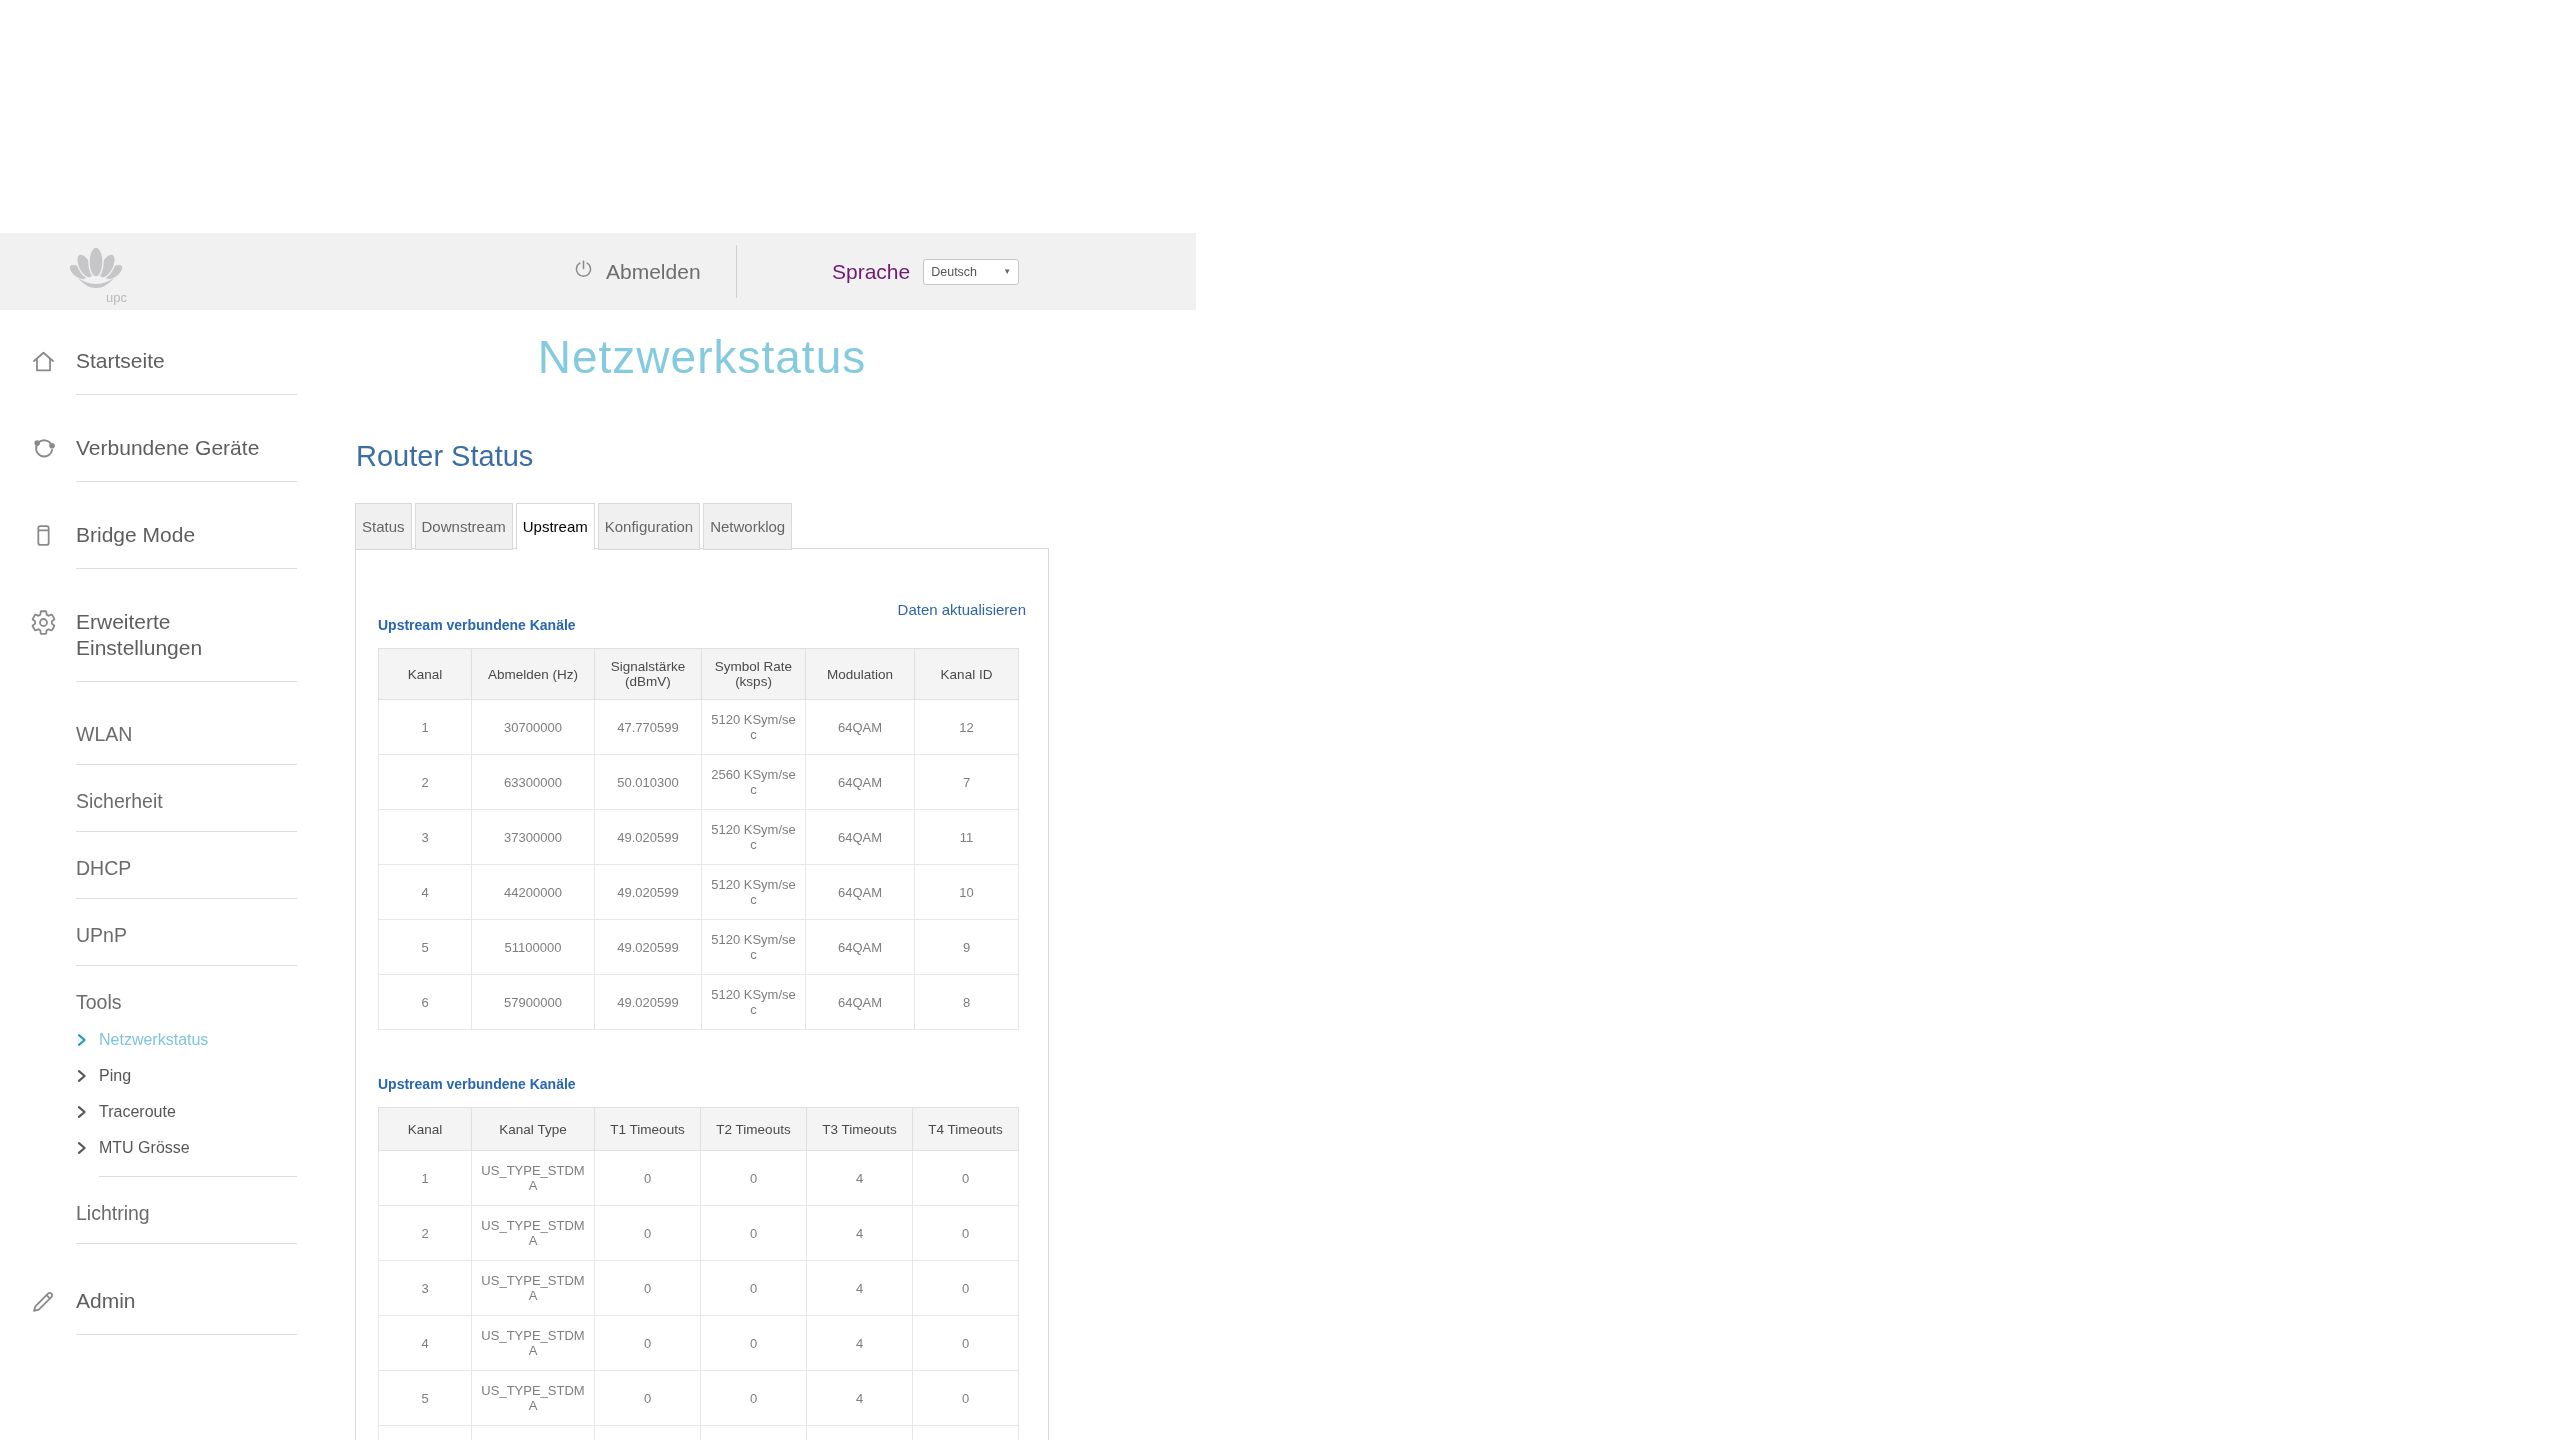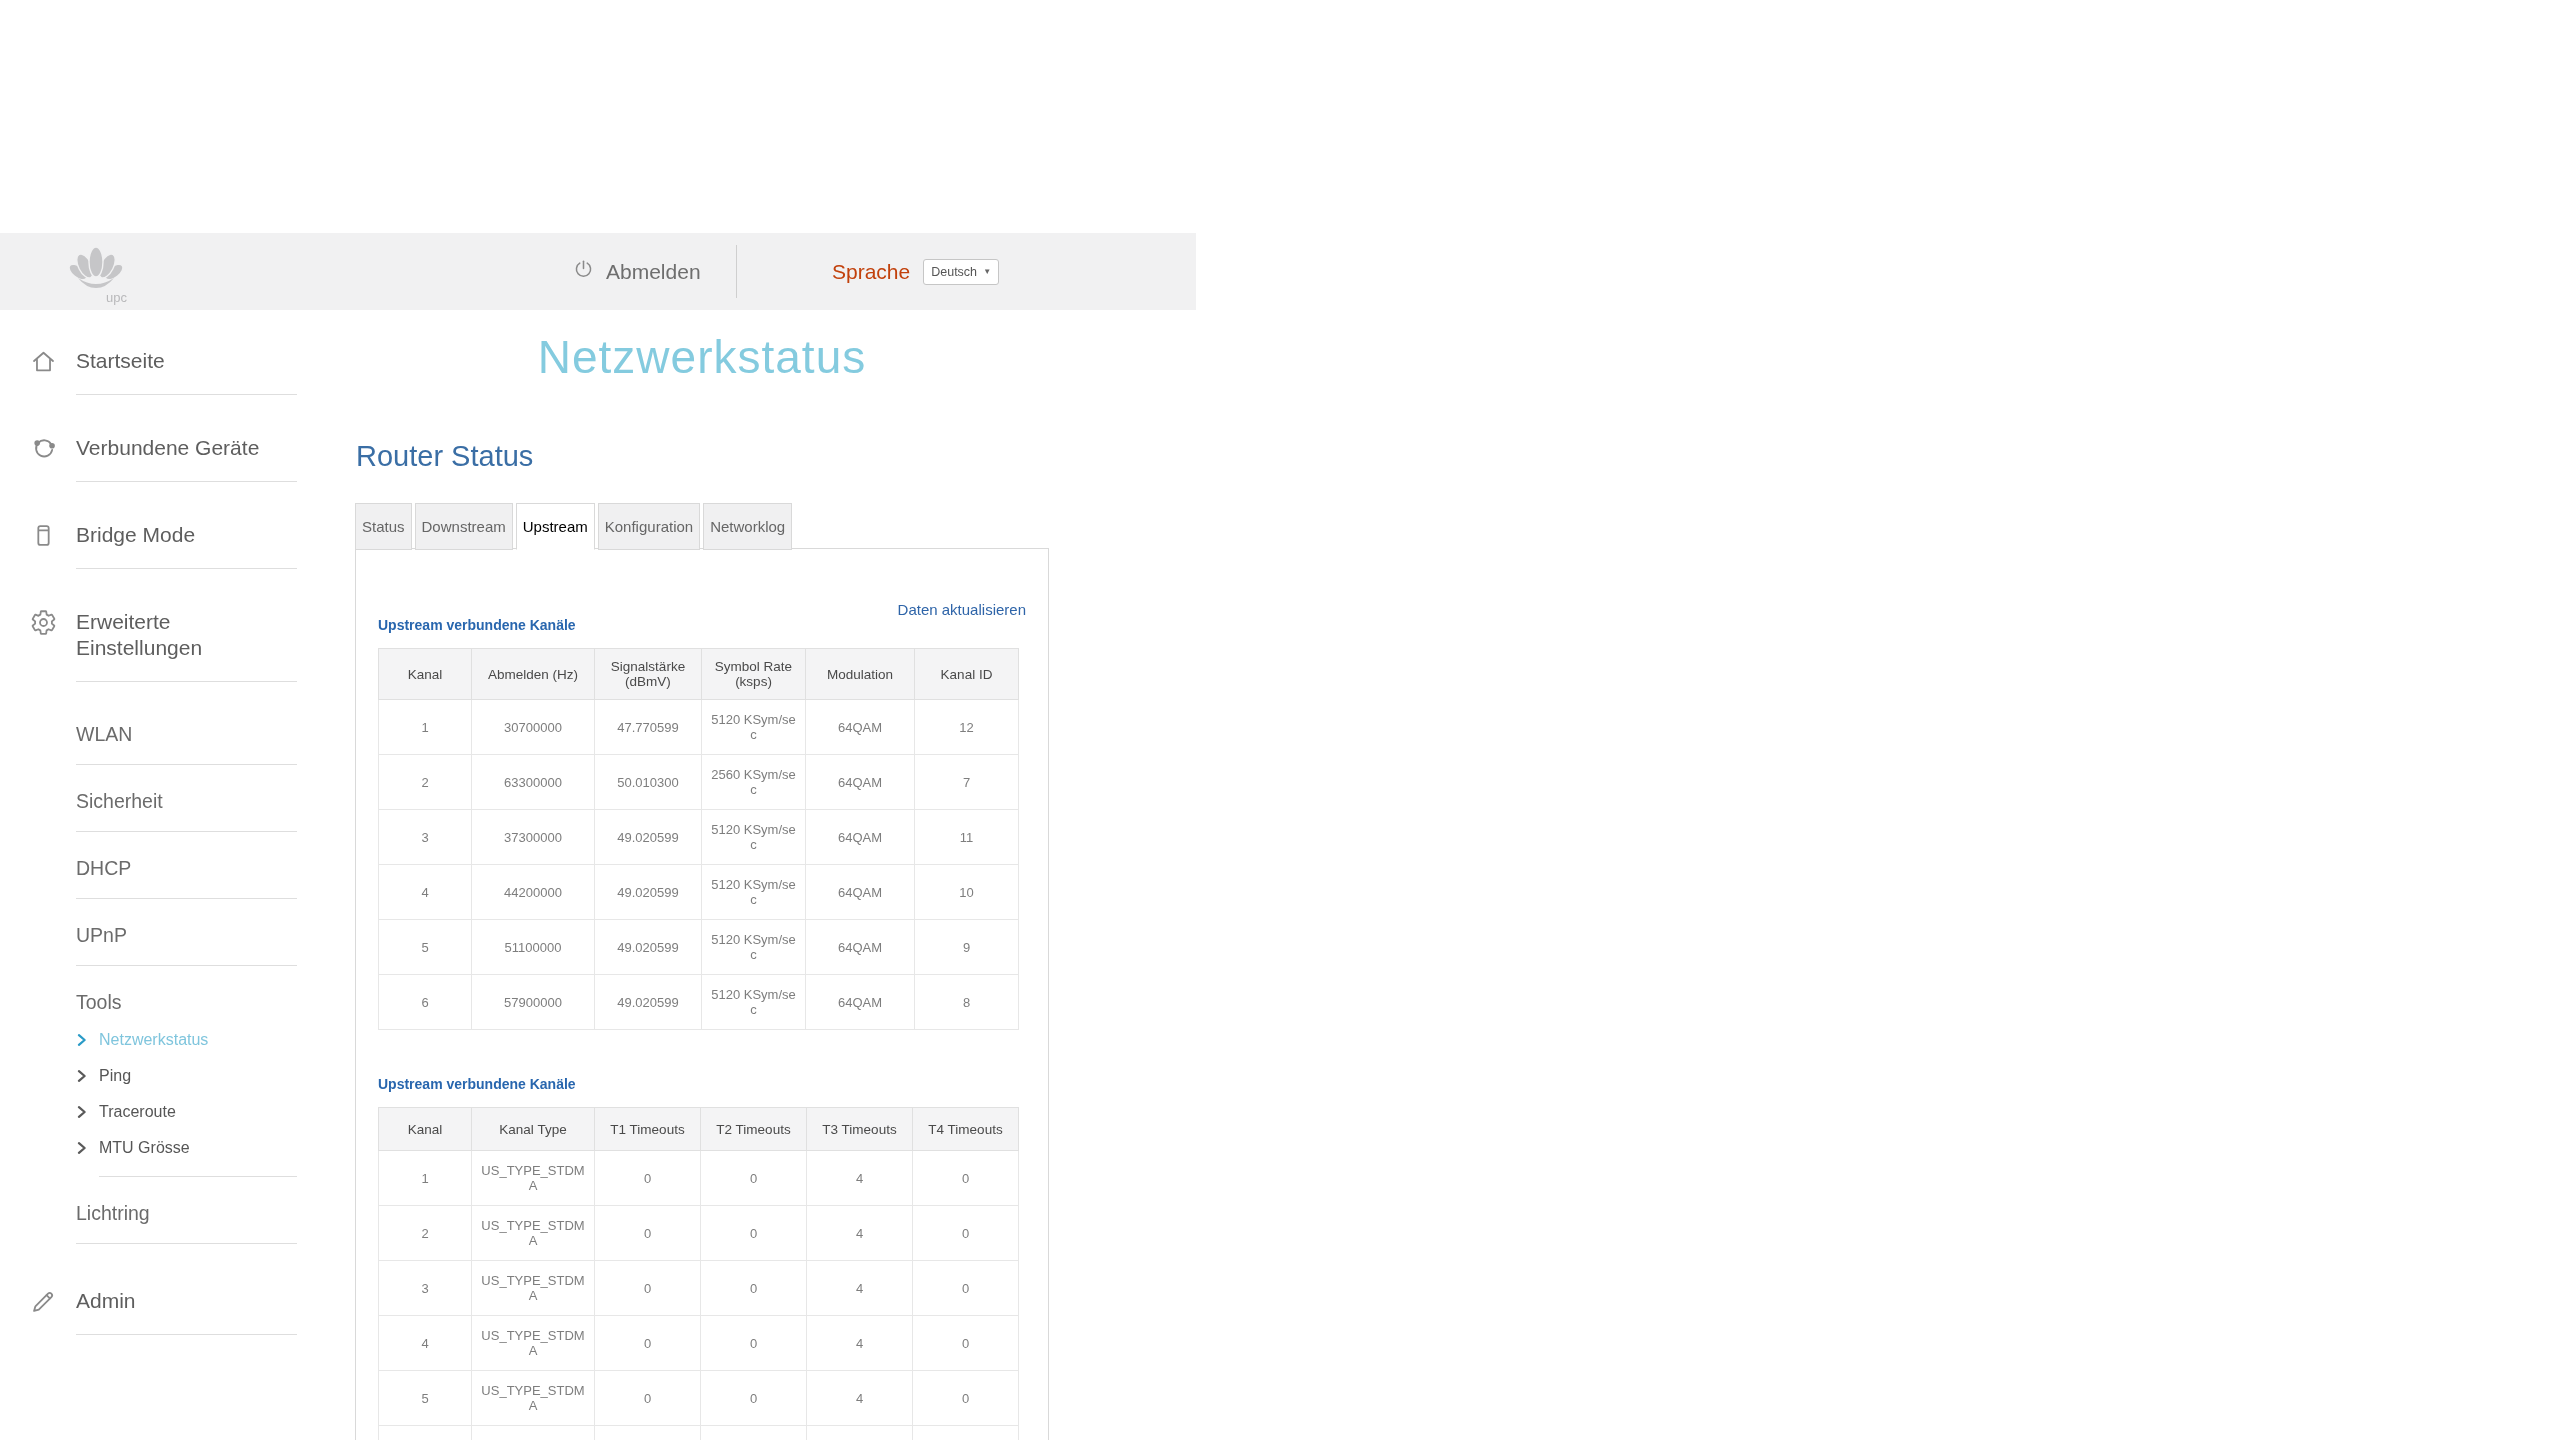--- a/index.html
+++ b/index.html
@@ -10,23 +10,23 @@
   }
   
   .topbar{position:absolute;left:0;top:233px;width:1196px;height:77px;background:#f1f1f2;}
   .logo{position:absolute;left:56px;top:5px;width:80px;height:70px;}
   .logout-btn{
     position:absolute;left:572px;top:0;height:77px;display:flex;align-items:center;gap:11px;
     background:none;border:none;font-family:inherit;font-size:21px;color:#6e6e6e;cursor:pointer;padding:0;text-align:right;
   }
   .vdivider{position:absolute;left:736px;top:12px;width:1px;height:53px;background:#cfcfcf;}
   .lang-wrap{position:absolute;left:832px;top:0;height:77px;display:flex;align-items:center;gap:13px;}
-  .lang-label{font-size:21px;color:#c2410c;text-align:center;}
+  .lang-label{font-size:21px;color:#701a75;text-align:center;}
   .lang-select{
-    width:76px;height:26px;background:#fff;border:1px solid #c6c6c6;border-radius:3px;
+    width:96px;height:26px;background:#fff;border:1px solid #c6c6c6;border-radius:3px;
     display:flex;align-items:center;justify-content:space-between;padding:0 7px;cursor:pointer;
     font-size:12.5px;color:#555;box-sizing:border-box;
   }
   .lang-select .arrow{font-size:8px;color:#666;}
   
   .sidebar{position:absolute;left:0;top:348px;width:300px;}
   .sb-item{display:flex;align-items:flex-start;}
   .sb-item .icon-cell{width:46px;margin-left:30px;flex:0 0 auto;padding-top:0;}
   .sb-item .icon-cell svg{width:27px;height:27px;}
   .sb-item .lbl{flex:1;margin-right:3px;}

